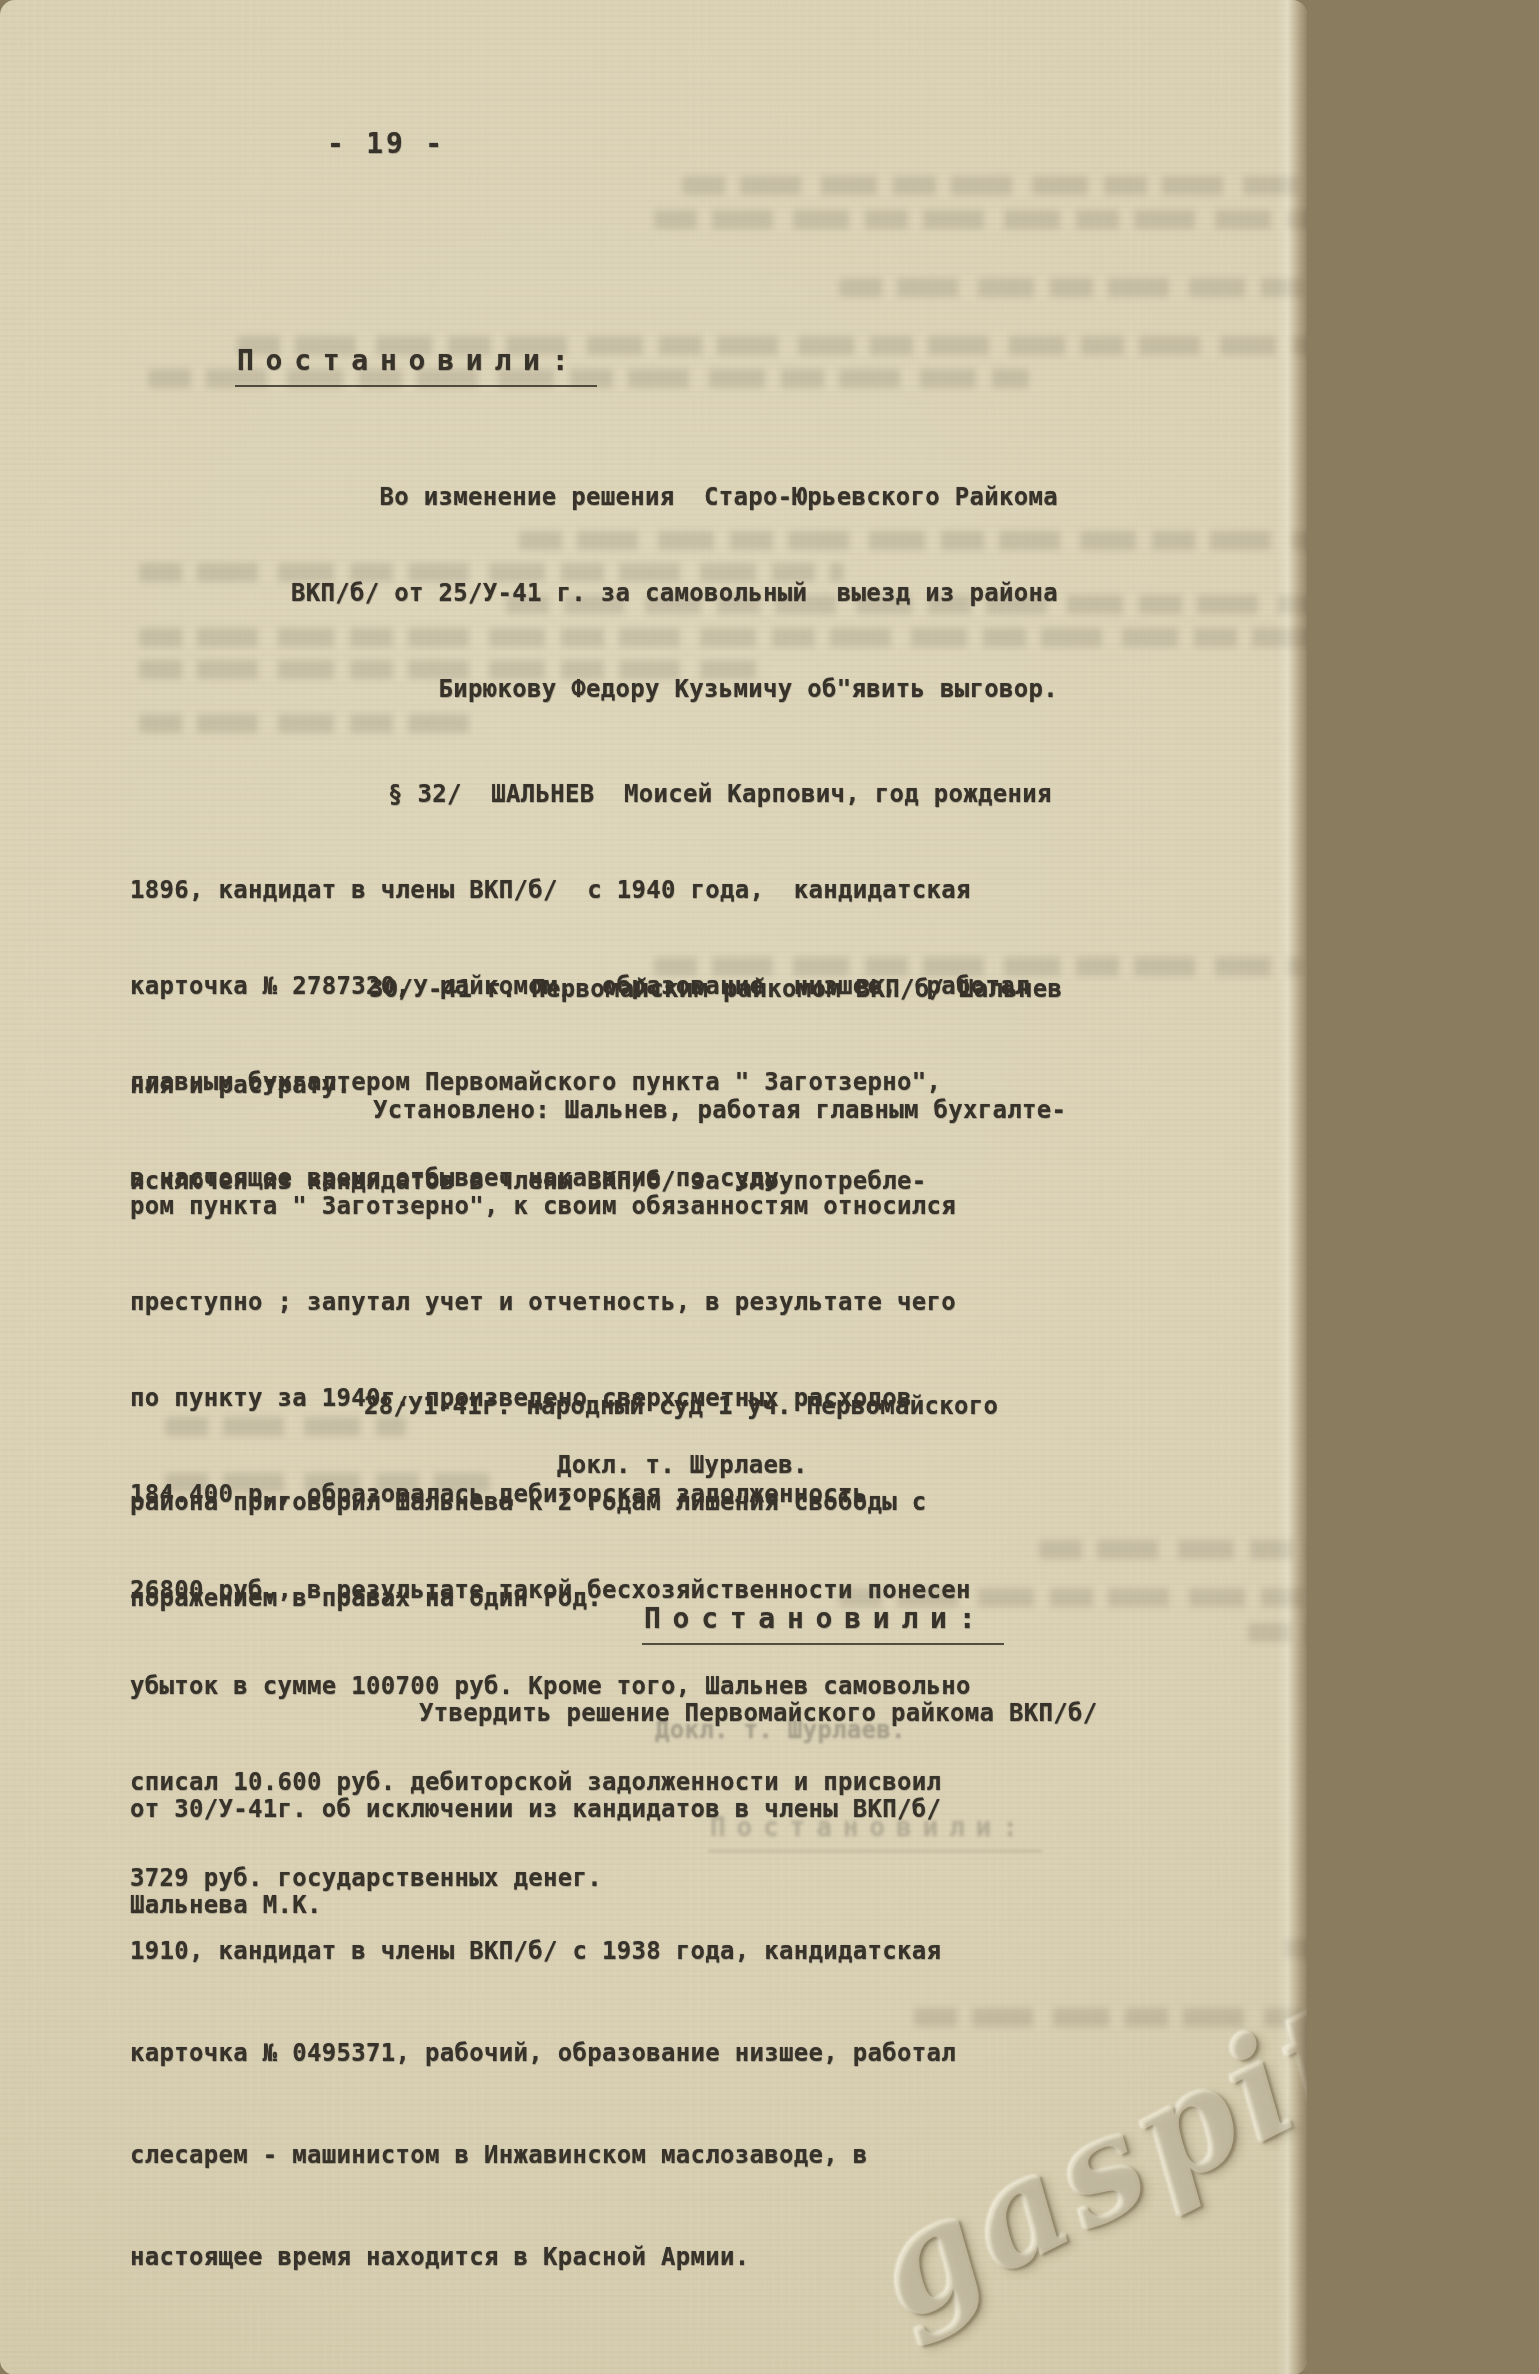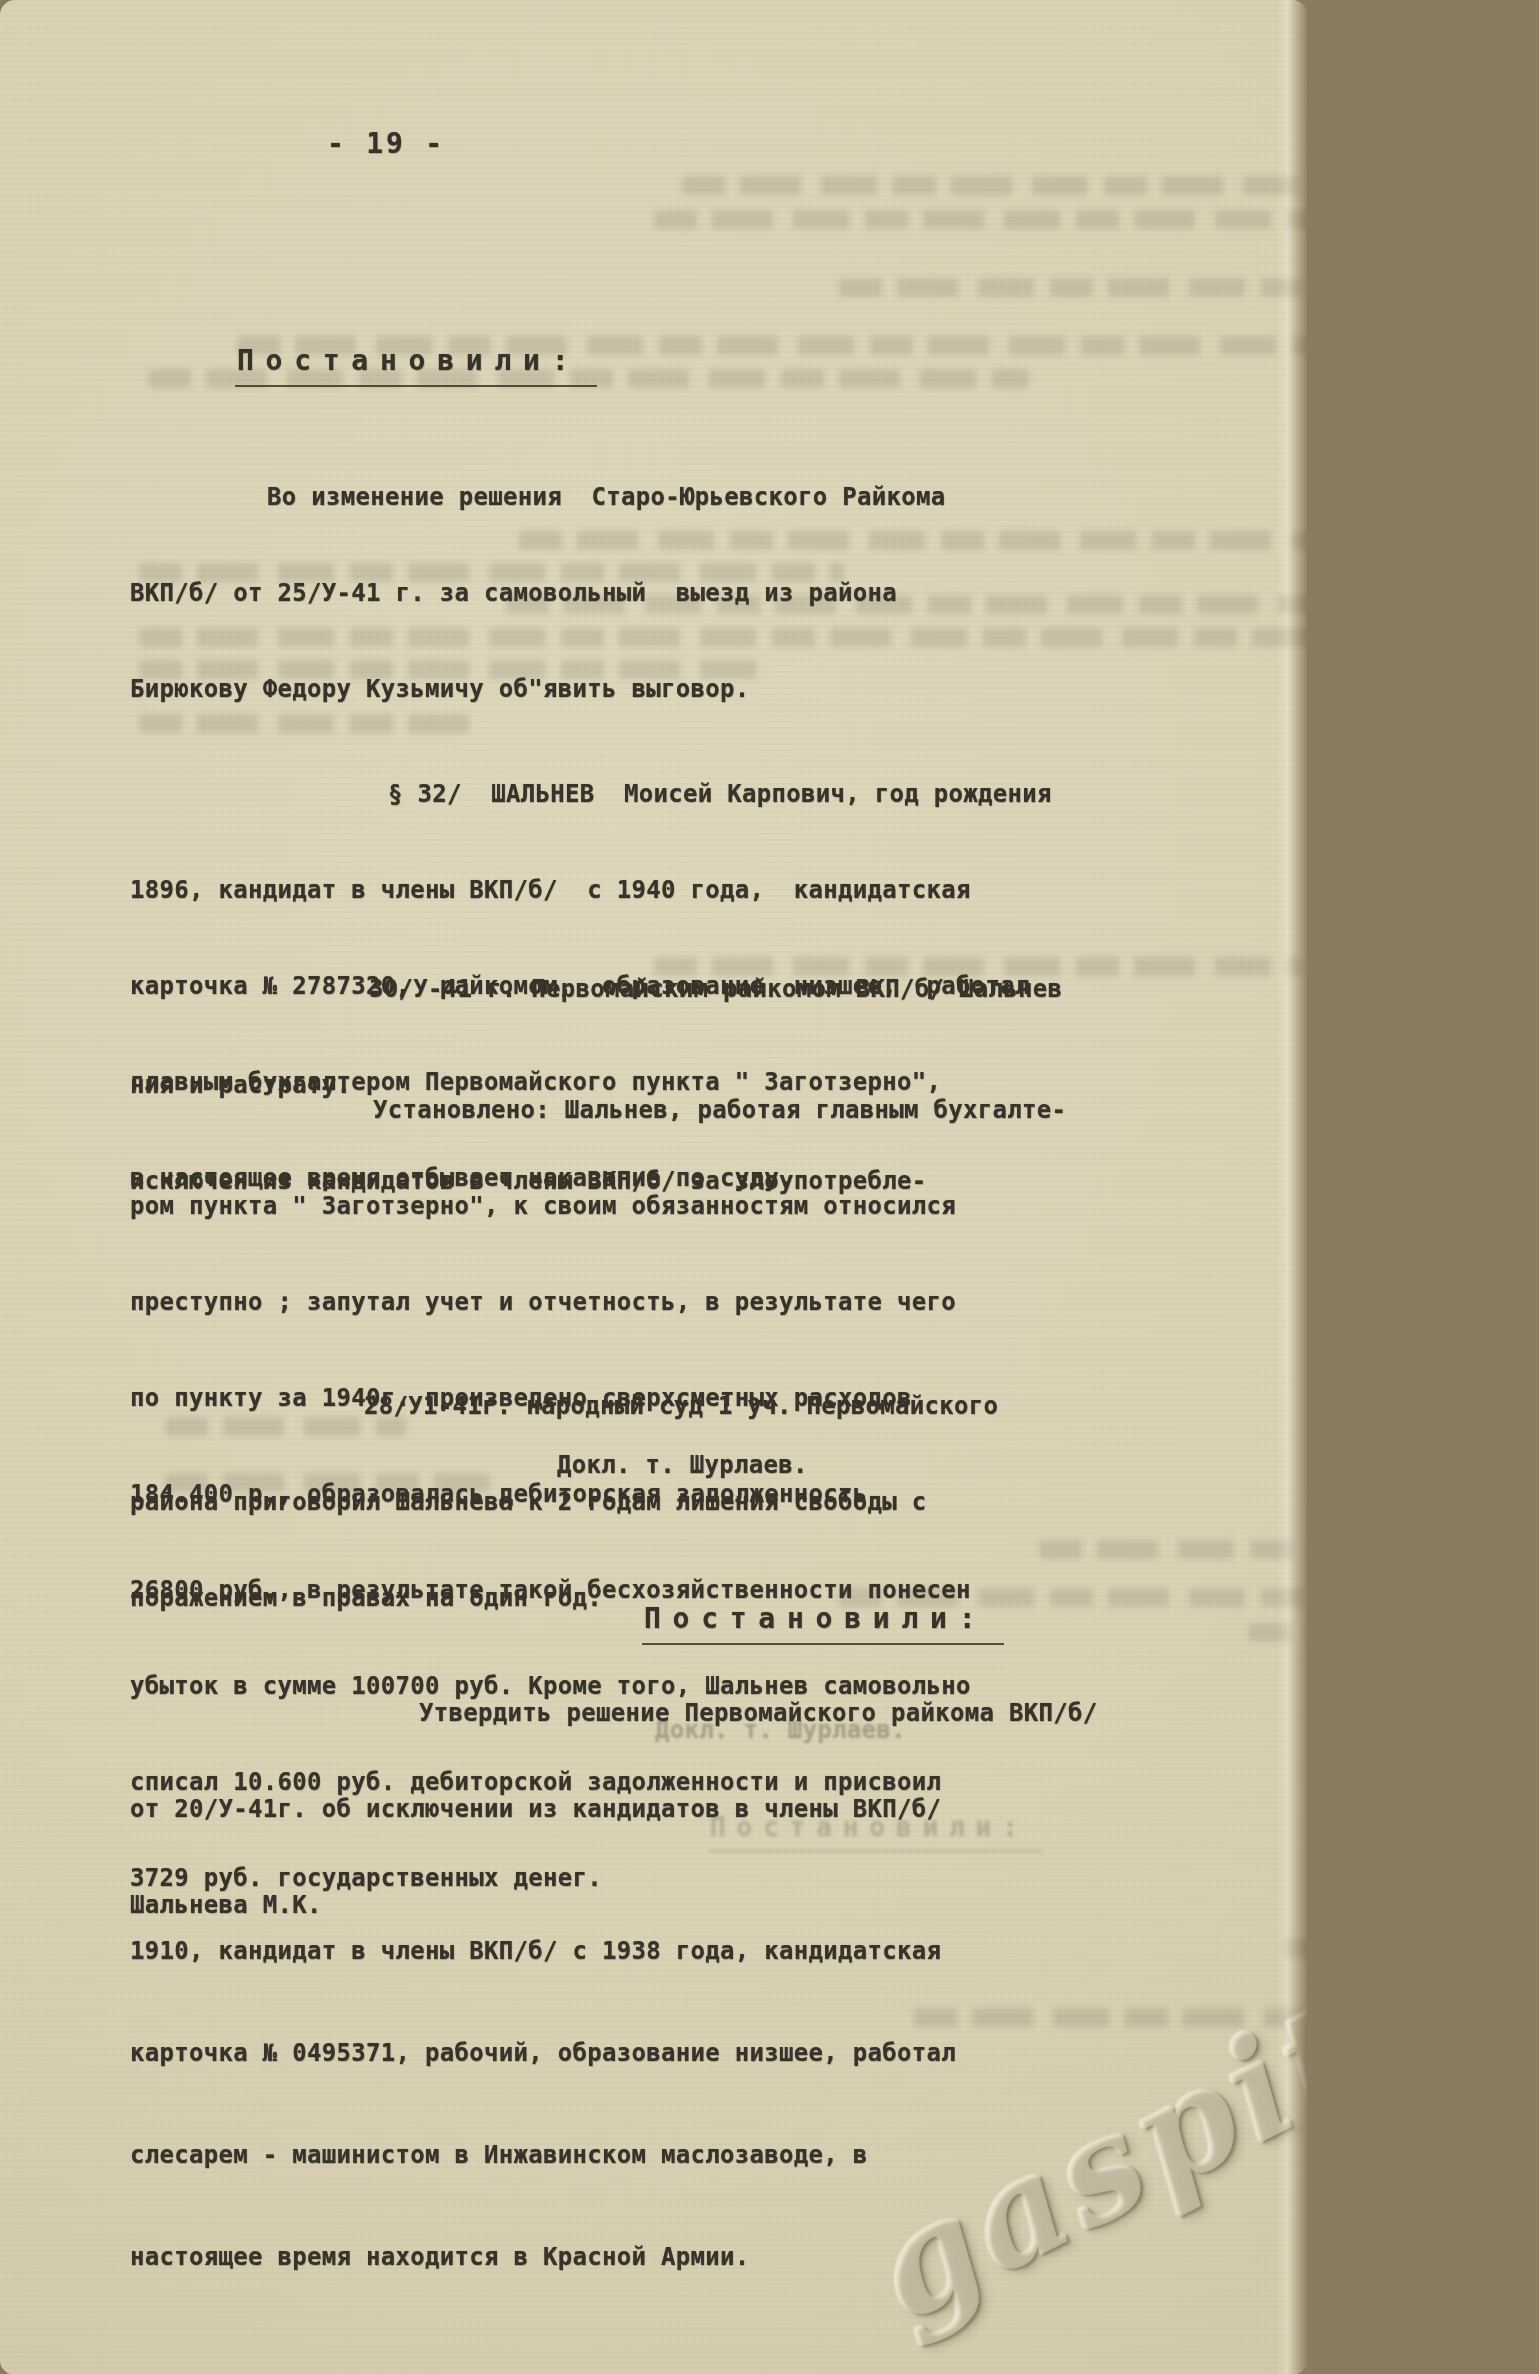--- a/index.html
+++ b/index.html
@@ -108,21 +108,21 @@
   <div class="bleed-bar" style="left:914px;top:2008px;width:390px;"></div>
 
   <div class="tw pagenum" style="left:327px;top:128px;">- 19 -</div>
 
   <div class="handnum">21</div>
 
   <div class="tw" style="left:176px;top:269px;">
     <span class="head">Постановили:</span>
   </div>
 
-  <div class="tw para" style="left:130px;top:417px;">
+  <div class="tw para" style="left:130px;top:417px;text-align:right;">
     <div class="line" style="padding-left:137px">Во изменение решения  Старо-Юрьевского Райкома</div>
     <div class="line">ВКП/б/ от 25/У-41 г. за самовольный  выезд из района</div>
     <div class="line">Бирюкову Федору Кузьмичу об"явить выговор.</div>
   </div>
 
   <div class="tw para" style="left:130px;top:714px;">
     <div class="line" style="padding-left:258px">§ 32/  ШАЛЬНЕВ  Моисей Карпович, год рождения</div>
     <div class="line">1896, кандидат в члены ВКП/б/  с 1940 года,  кандидатская</div>
     <div class="line">карточка № 2787320,  райкомом,  образование  низшее,  работал</div>
     <div class="line">главным бухгалтером Первомайского пункта " Заготзерно",</div>
@@ -154,21 +154,21 @@
   </div>
 
   <div class="tw" style="left:557px;top:1449px;">Докл. т. Шурлаев.</div>
 
   <div class="tw" style="left:583px;top:1527px;">
     <span class="head">Постановили:</span>
   </div>
 
   <div class="tw para" style="left:130px;top:1633px;">
     <div class="line" style="padding-left:289px">Утвердить решение Первомайского райкома ВКП/б/</div>
-    <div class="line">от 20/У-41г. об исключении из кандидатов в члены ВКП/б/</div>
+    <div class="line">от 30/У-41г. об исключении из кандидатов в члены ВКП/б/</div>
     <div class="line">Шальнева М.К.</div>
   </div>
 
   <div class="tw ghost" style="left:655px;top:1714px;">Докл. т. Шурлаев.</div>
   <div class="tw" style="left:649px;top:1779px;">
     <span class="ghost-head">Постановили:</span>
   </div>
 
   <div class="tw para" style="left:130px;top:1866px;line-height:34px;">
     <div class="line" style="min-height:34px">1910, кандидат в члены ВКП/б/ с 1938 года, кандидатская</div>

